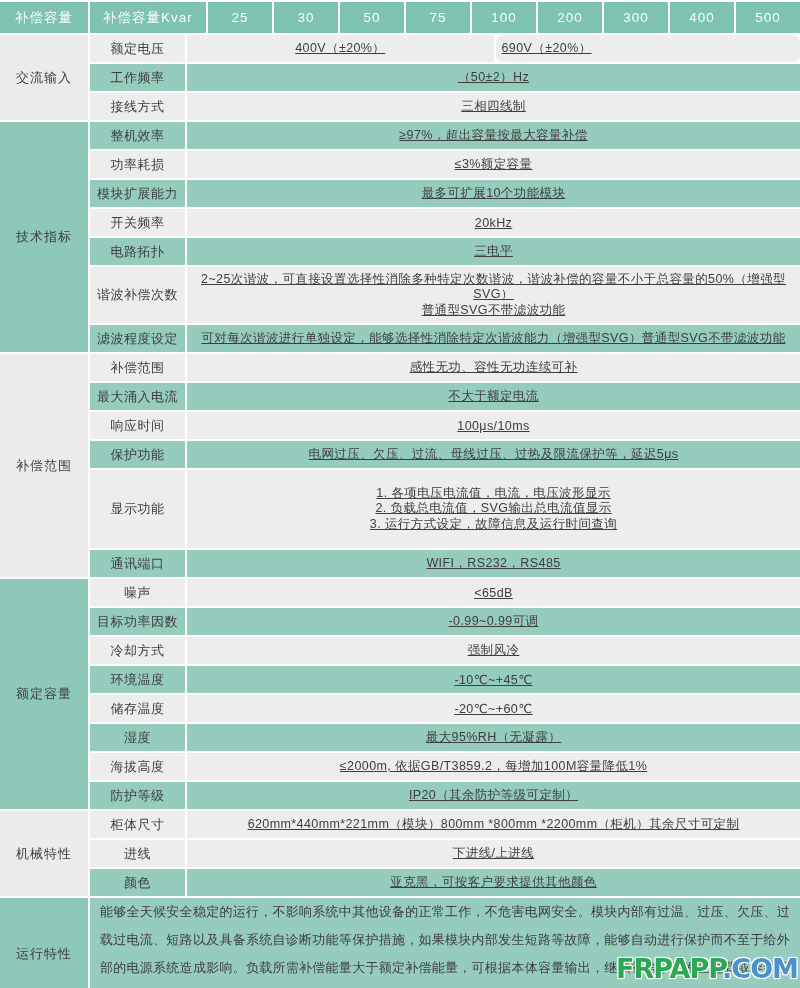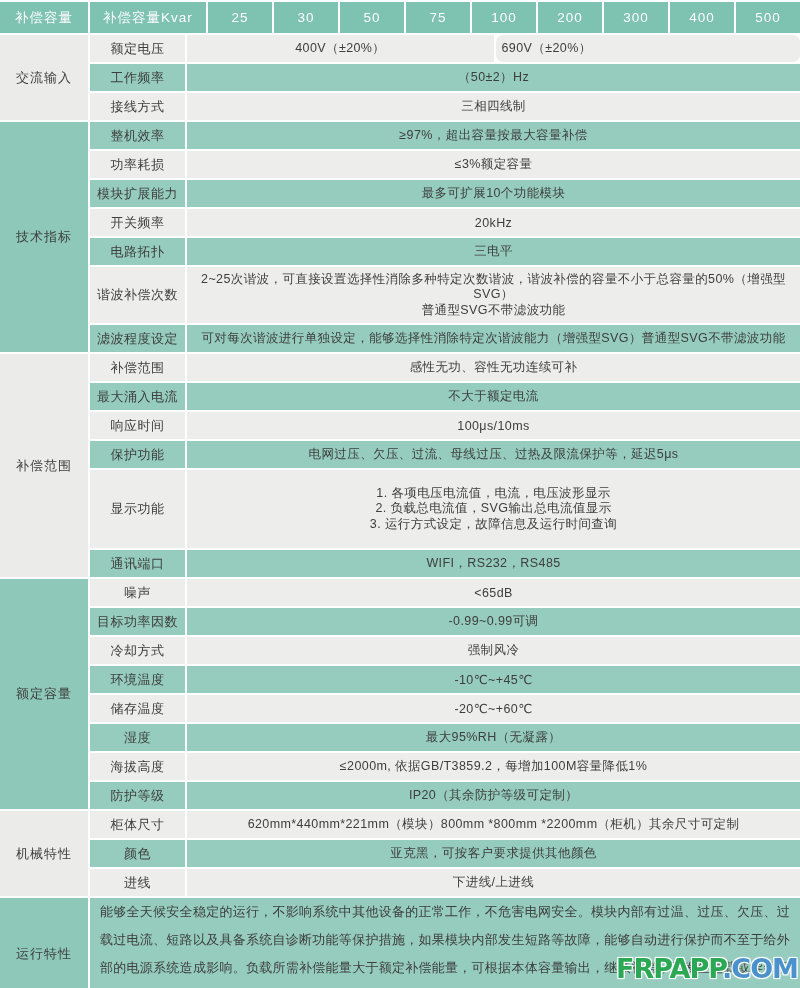--- a/index.html
+++ b/index.html
@@ -21,21 +21,21 @@
 
   .section { display:flex; gap:2px; }
   .cat { width:88px; flex:none; font-size:13px; letter-spacing:1px; }
   .cat-teal  { background:#8dc8b8; }
   .cat-light { background:#ebebe9; }
   .rows { flex:1; display:flex; flex-direction:column; gap:2px; }
   .trow { display:flex; gap:2px; height:27px; }
   .trow.h2 { height:56px; }
   .trow.h3 { height:78px; }
   .param { width:95px; flex:none; font-size:13px; letter-spacing:0.5px; }
-  .val { flex:1; font-size:12.5px; letter-spacing:0.4px; }
+  .val { flex:1; font-size:12.5px; letter-spacing:0.4px;text-decoration:underline; }
   .teal  { background:#95ccbd; }
   .light { background:#ededeb; }
   .split-l { flex:none; width:calc(50% - 48.5px); }
   .split-r { justify-content:flex-start; text-align:left; padding-left:6px;border-radius:7px; }
   .multi { flex-direction:column; justify-content:center; }
   .vline { line-height:1.25; }
   .para {
     flex:1; height:84px; font-size:13px; letter-spacing:0.2px;
     line-height:28px; text-align:justify; padding:0 10px;
     display:flex; align-items:center;
@@ -196,26 +196,26 @@
         </div>
       </div>
       <div class="section">
         <div class="cell cat cat-light">机械特性</div>
         <div class="rows">
           <div class="trow">
             <div class="cell param light">柜体尺寸</div>
             <div class="cell val light">620mm*440mm*221mm（模块）800mm *800mm *2200mm（柜机）其余尺寸可定制</div>
           </div>
           <div class="trow">
+            <div class="cell param light">进线</div>
+            <div class="cell val light">下进线/上进线</div>
+          </div>
+          <div class="trow">
             <div class="cell param teal">颜色</div>
             <div class="cell val teal">亚克黑，可按客户要求提供其他颜色</div>
-          </div>
-          <div class="trow">
-            <div class="cell param light">进线</div>
-            <div class="cell val light">下进线/上进线</div>
           </div>
         </div>
       </div>
       <div class="section">
         <div class="cell cat cat-teal">运行特性</div>
         <div class="rows">
           <div class="cell para teal">能够全天候安全稳定的运行，不影响系统中其他设备的正常工作，不危害电网安全。模块内部有过温、过压、欠压、过载过电流、短路以及具备系统自诊断功能等保护措施，如果模块内部发生短路等故障，能够自动进行保护而不至于给外部的电源系统造成影响。负载所需补偿能量大于额定补偿能量，可根据本体容量输出，继续补偿，不发生过载或导致设备损坏不能运行。</div>
         </div>
       </div>
     </div>

